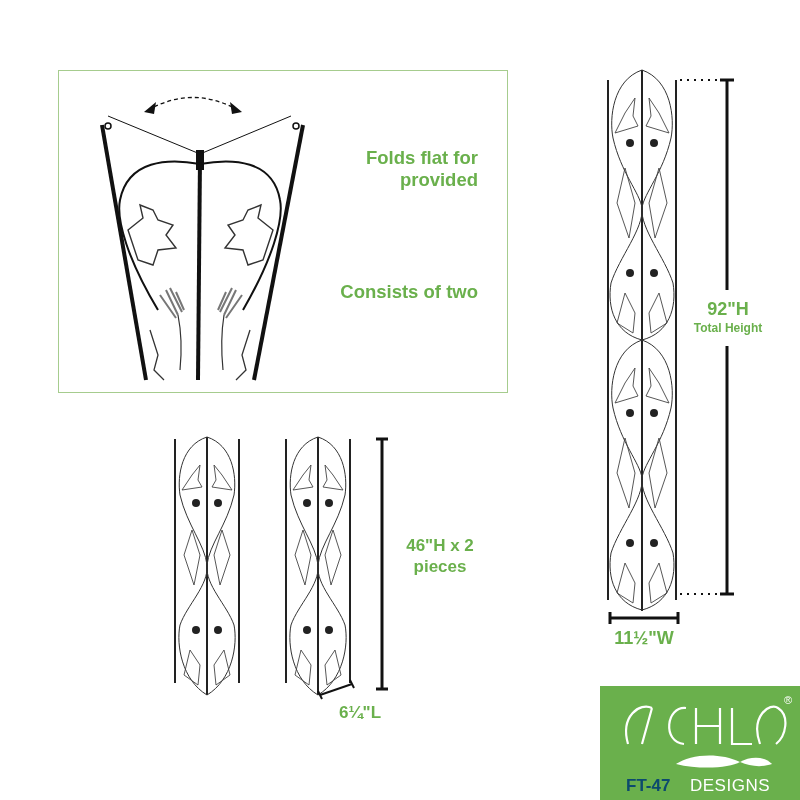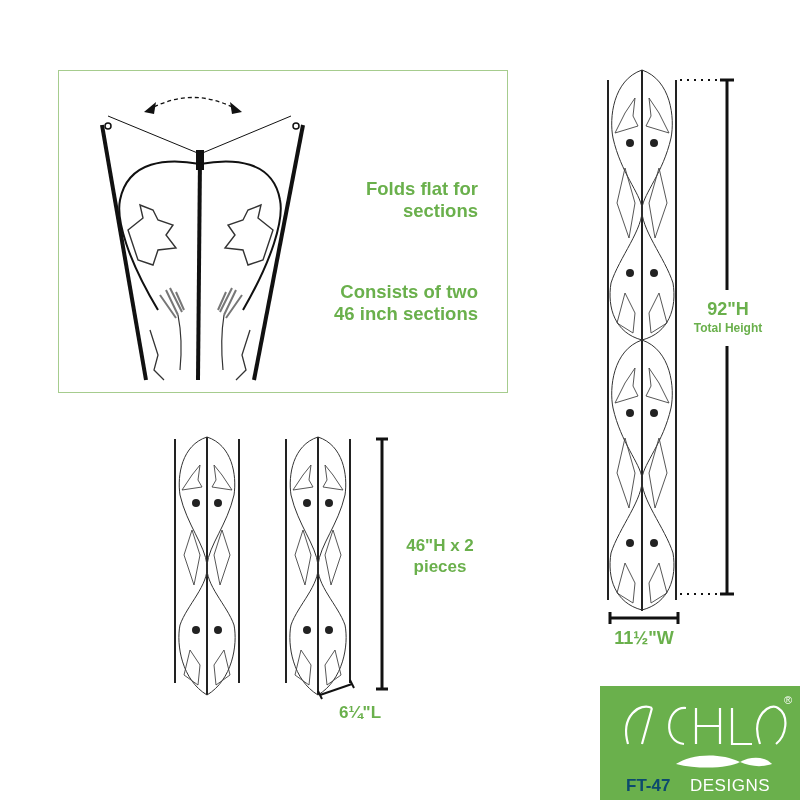--- a/index.html
+++ b/index.html
@@ -43,29 +43,28 @@
   <path d="M215 160 L200 148 L203 135 L190 140 L185 150 L170 155 L177 165 L167 178 L185 180 L190 195 L205 190 Z" fill="none" stroke="#333" stroke-width="1.4"></path>
 
   <path d="M108 220 L120 245 M112 218 L124 242 M118 222 L126 240 M102 225 L118 248" stroke="#777" stroke-width="2"></path>
   <path d="M178 220 L166 245 M174 218 L162 242 M168 222 L160 240 M184 225 L168 248" stroke="#777" stroke-width="2"></path>
   <path d="M120 245 Q 125 270 122 300 M166 245 Q 162 270 165 300" fill="none" stroke="#333" stroke-width="1.2"></path>
 
   <path d="M92 260 L100 285 L96 300 L106 310" fill="none" stroke="#333" stroke-width="1.3"></path>
   <path d="M192 260 L184 285 L188 300 L178 310" fill="none" stroke="#333" stroke-width="1.3"></path>
 </svg>
 
-<div class="abs green feat" style="top:147px;margin-top:31px;">
+<div class="abs green feat" style="top:147px;">
   <div>Folds flat for</div>
-  <div>sections</div>
+  <div>provided</div>
 </div>
 <div class="abs green feat" style="top:214px;">
 </div>
 <div class="abs green feat" style="top:281px;">
   <div>Consists of two</div>
-  <div>46 inch sections</div>
 </div>
 
 <svg style="left:172px;top:435px;" width="70" height="262" viewBox="0 0 70 262">
   <line x1="3" y1="4" x2="3" y2="248" stroke="#222" stroke-width="2"></line>
   <line x1="67" y1="4" x2="67" y2="248" stroke="#222" stroke-width="2"></line>
   <line x1="35" y1="2" x2="35" y2="260" stroke="#222" stroke-width="2"></line>
   <path d="M35 2 C 10 10, 5 40, 8 60 C 15 90, 33 110, 35 130 C 37 150, 15 170, 8 190 C 4 210, 10 245, 35 260" fill="none" stroke="#333" stroke-width="1"></path>
   <path d="M35 2 C 60 10, 65 40, 62 60 C 55 90, 37 110, 35 130 C 33 150, 55 170, 62 190 C 66 210, 60 245, 35 260" fill="none" stroke="#333" stroke-width="1"></path>
   <path d="M10 55 L20 40 L28 30 L26 45 L30 52 Z M60 55 L50 40 L42 30 L44 45 L40 52 Z" fill="none" stroke="#444" stroke-width="0.9"></path>
   <circle cx="24" cy="68" r="4" fill="#222"></circle>

